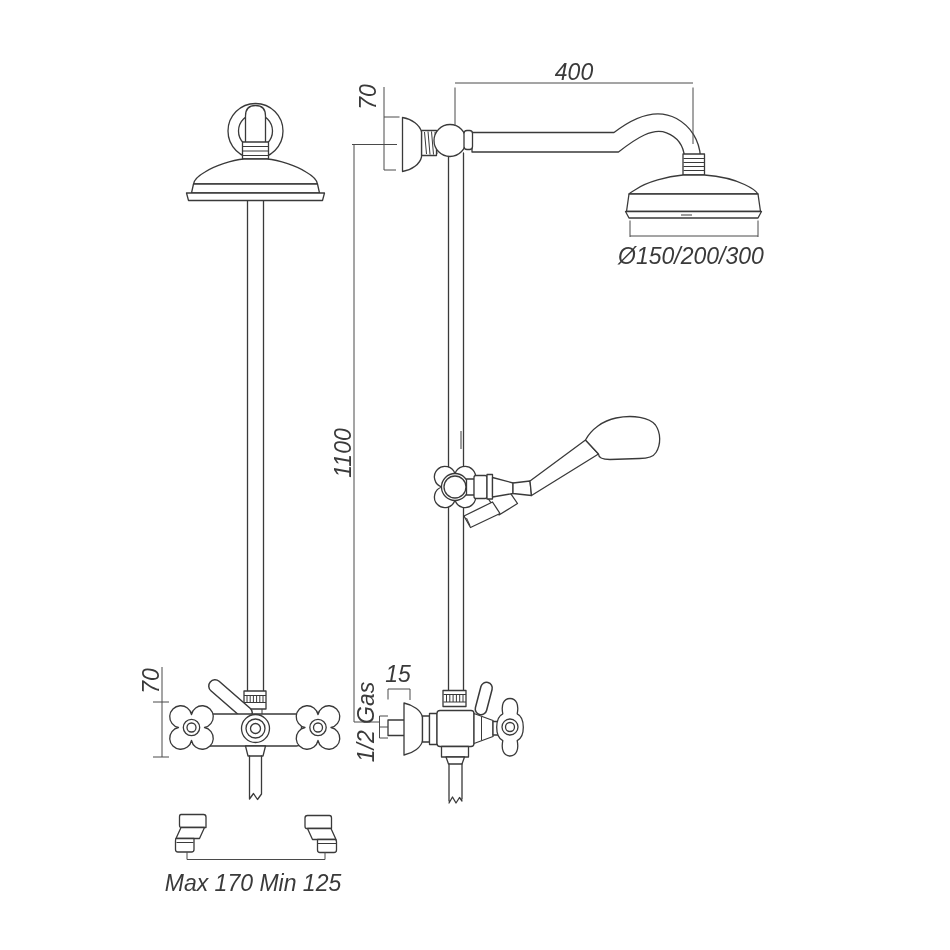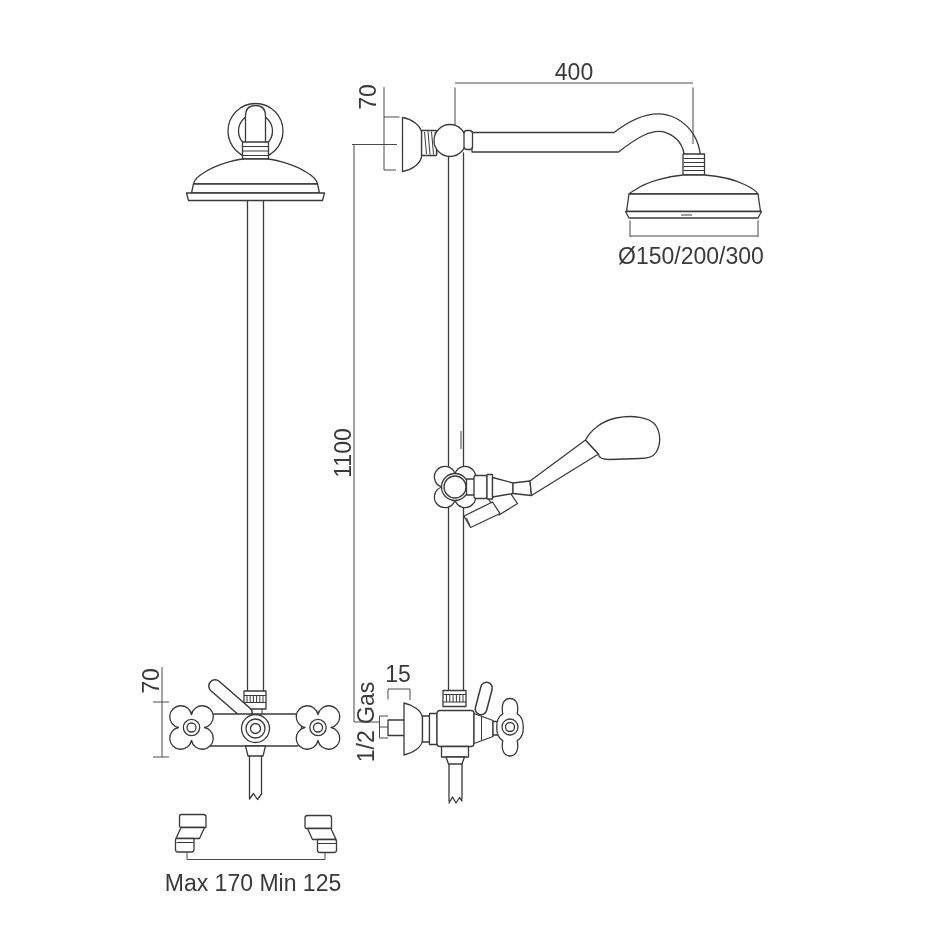--- a/index.html
+++ b/index.html
@@ -1,17 +1,17 @@
 <!DOCTYPE html>
 <html><head>
 <meta charset="utf-8">
 <style>
   html,body{margin:0;padding:0;background:#ffffff;}
   .canvas{width:950px;height:950px;background:#ffffff;position:relative;overflow:hidden;
-          font-family:"Liberation Sans", sans-serif;}
+          font-family:"Liberation Sans", sans-serif;font-style:italic;}
   svg{display:block;}
   .s  {fill:none;stroke:#3a3a3a;stroke-width:1.3;stroke-linecap:round;stroke-linejoin:round;}
   .sf {fill:#ffffff;stroke:#3a3a3a;stroke-width:1.3;stroke-linejoin:round;}
   .thin{fill:none;stroke:#3a3a3a;stroke-width:1;}
   .dim{fill:none;stroke:#4a4a4a;stroke-width:1;stroke-linecap:butt;}
   .dimtxt{font-family:"Liberation Sans", sans-serif;font-size:23px;fill:#3a3a3a;}
   .levD{stroke:#3a3a3a;stroke-width:14;stroke-linecap:round;}
   .levW{stroke:#ffffff;stroke-width:11;stroke-linecap:round;}
   .levD2{stroke:#3a3a3a;stroke-width:13;stroke-linecap:round;}
   .levW2{stroke:#ffffff;stroke-width:10;stroke-linecap:round;}

